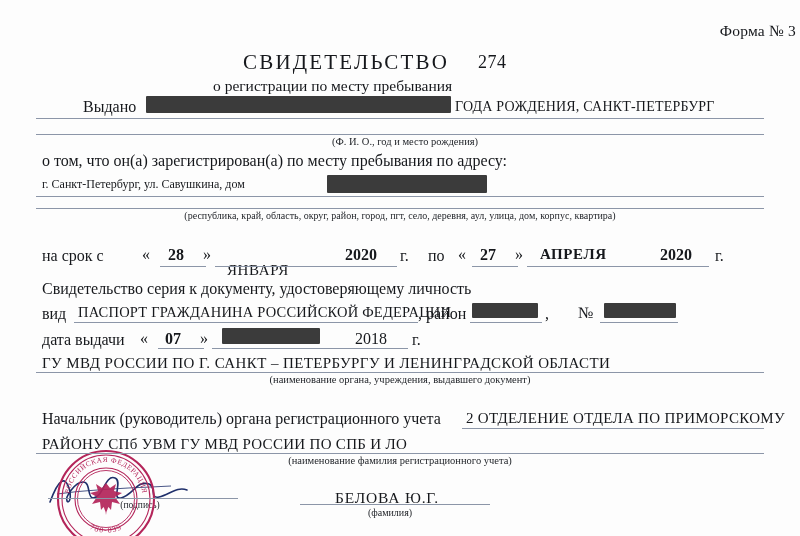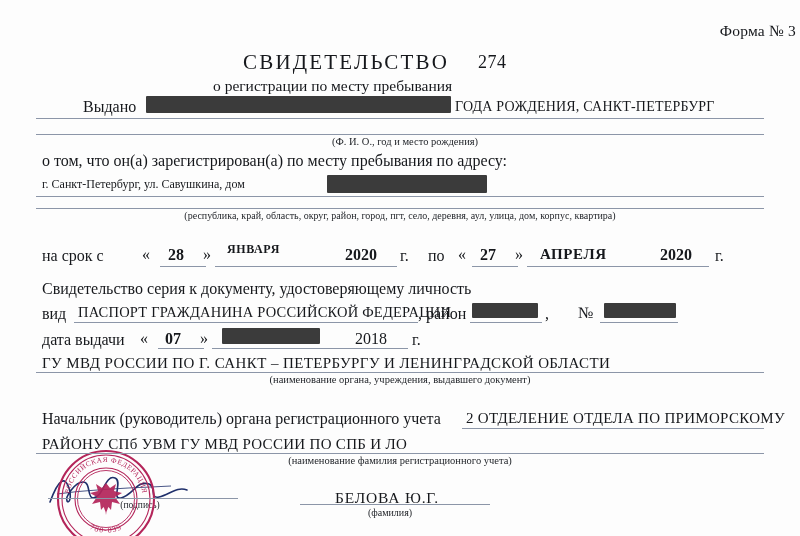--- a/index.html
+++ b/index.html
@@ -103,21 +103,21 @@
     left: 140px;
     top: 210px;
     width: 520px;
     font-size: 10px;
   }
 
   #term-from-lbl { left: 42px;  top: 247px; font-size: 16px; }
   #term-q1      { left: 142px; top: 246px; font-size: 16px; }
   #term-day1    { left: 168px; top: 246px; font-size: 16px; font-weight: bold; }
   #term-q2      { left: 203px; top: 246px; font-size: 16px; }
-  #term-month1  { left: 227px; top: 242px; font-size: 12px; font-weight: bold; letter-spacing: .6px; }
+  #term-month1  { left: 227px; top: 262px; font-size: 15px; font-weight: normal; letter-spacing: .6px; }
   #term-year1   { left: 345px; top: 246px; font-size: 16px; font-weight: bold; }
   #term-g1      { left: 400px; top: 247px; font-size: 16px; }
   #term-to      { left: 428px; top: 247px; font-size: 16px; }
   #term-q3      { left: 458px; top: 246px; font-size: 16px; }
   #term-day2    { left: 480px; top: 246px; font-size: 16px; font-weight: bold; }
   #term-q4      { left: 515px; top: 246px; font-size: 16px; }
   #term-month2  { left: 540px; top: 246px; font-size: 15px; font-weight: bold; letter-spacing: .6px; }
   #term-year2   { left: 660px; top: 246px; font-size: 16px; font-weight: bold; }
   #term-g2      { left: 715px; top: 247px; font-size: 16px; }
 

